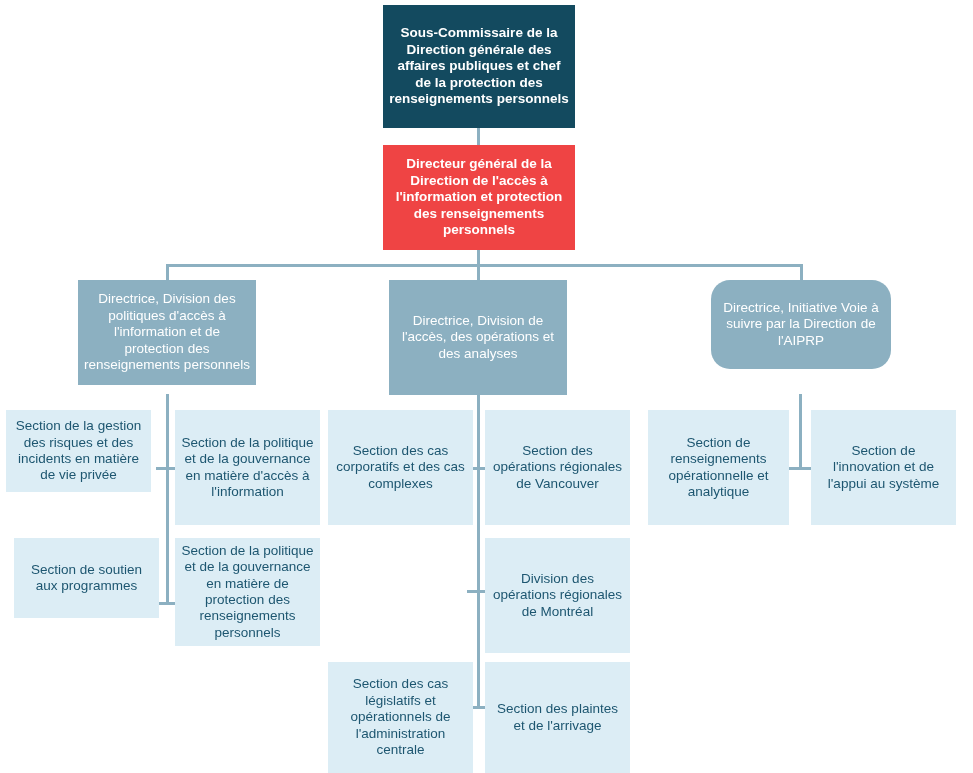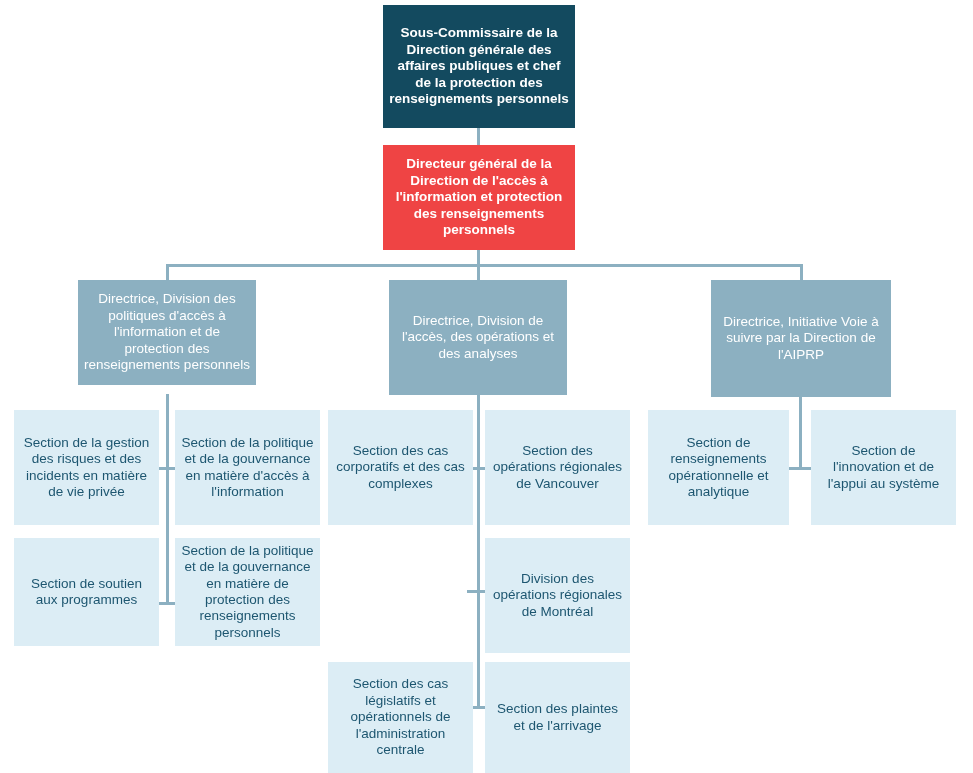--- a/index.html
+++ b/index.html
@@ -89,24 +89,24 @@
   <div class="line line-h" style="left:801px;top:467px;width:11px;height:3px;"></div>
 
   <div class="node lvl1" style="left:383px;top:5px;width:192px;height:123px;">Sous-Commissaire de la Direction générale des affaires publiques et chef de la protection des renseignements personnels</div>
 
   <div class="node lvl2" style="left:383px;top:145px;width:192px;height:105px;">Directeur général de la Direction de l'accès à l'information et protection des renseignements personnels</div>
 
   <div class="node lvl3" style="left:78px;top:280px;width:178px;height:105px;">Directrice, Division des politiques d'accès à l'information et de protection des renseignements personnels</div>
 
   <div class="node lvl3" style="left:389px;top:280px;width:178px;height:115px;">Directrice, Division de l'accès, des opérations et des analyses</div>
 
-  <div class="node lvl3" style="left:711px;top:280px;width:180px;height:117px;">Directrice, Initiative Voie à suivre par la Direction de l'AIPRP</div>
+  <div class="node lvl3" style="left:711px;top:280px;width:180px;height:89px;border-radius:19px;">Directrice, Initiative Voie à suivre par la Direction de l'AIPRP</div>
 
-  <div class="node lvl4" style="left:14px;top:410px;width:145px;height:115px;">Section de la gestion des risques et des incidents en matière de vie privée</div>
-  <div class="node lvl4" style="left:14px;top:538px;width:145px;height:108px;">Section de soutien aux programmes</div>
+  <div class="node lvl4" style="left:6px;top:410px;width:145px;height:82px;">Section de la gestion des risques et des incidents en matière de vie privée</div>
+  <div class="node lvl4" style="left:14px;top:538px;width:145px;height:80px;">Section de soutien aux programmes</div>
 
   <div class="node lvl4" style="left:175px;top:410px;width:145px;height:115px;">Section de la politique et de la gouvernance en matière d'accès à l'information</div>
   <div class="node lvl4" style="left:175px;top:538px;width:145px;height:108px;">Section de la politique et de la gouvernance en matière de protection des renseignements personnels</div>
 
   <div class="node lvl4" style="left:328px;top:410px;width:145px;height:115px;">Section des cas corporatifs et des cas complexes</div>
   <div class="node lvl4" style="left:328px;top:662px;width:145px;height:111px;">Section des cas législatifs et opérationnels de l'administration centrale</div>
 
   <div class="node lvl4" style="left:485px;top:410px;width:145px;height:115px;">Section des opérations régionales de Vancouver</div>
   <div class="node lvl4" style="left:485px;top:538px;width:145px;height:115px;">Division des opérations régionales de Montréal</div>
   <div class="node lvl4" style="left:485px;top:662px;width:145px;height:111px;">Section des plaintes et de l'arrivage</div>

